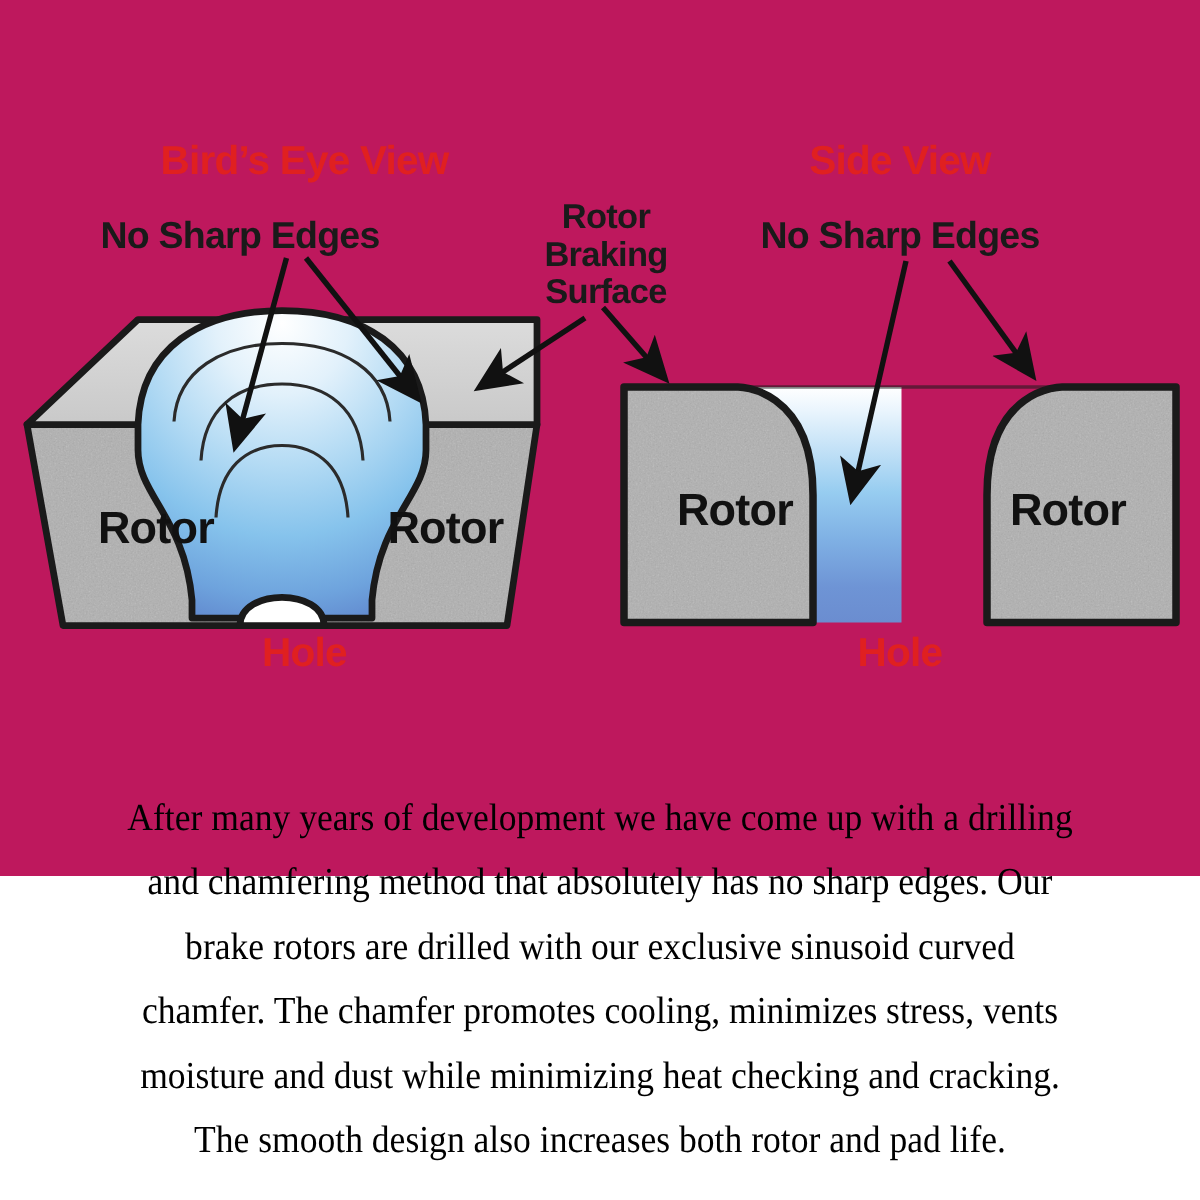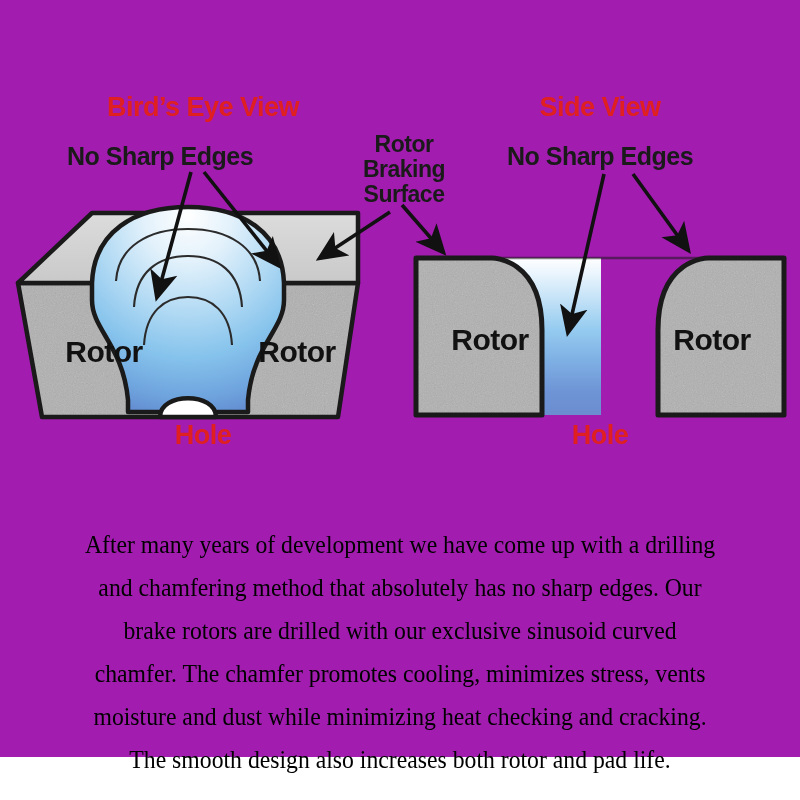--- a/index.html
+++ b/index.html
@@ -10,22 +10,22 @@
   }
   body {
     width: 800px;
     height: 800px;
     overflow: hidden;
     font-family: "Liberation Sans", sans-serif;
   }
   #page {
     position: relative;
     width: 800px;
-    height: 757px;
-    background: #a21caf;
+    height: 584px;
+    background: #be185d;
   }
   #diagram-svg {
     position: absolute;
     left: 0;
     top: 0;
     width: 800px;
     height: 800px;
     display: block;
   }
   .svg-title {

